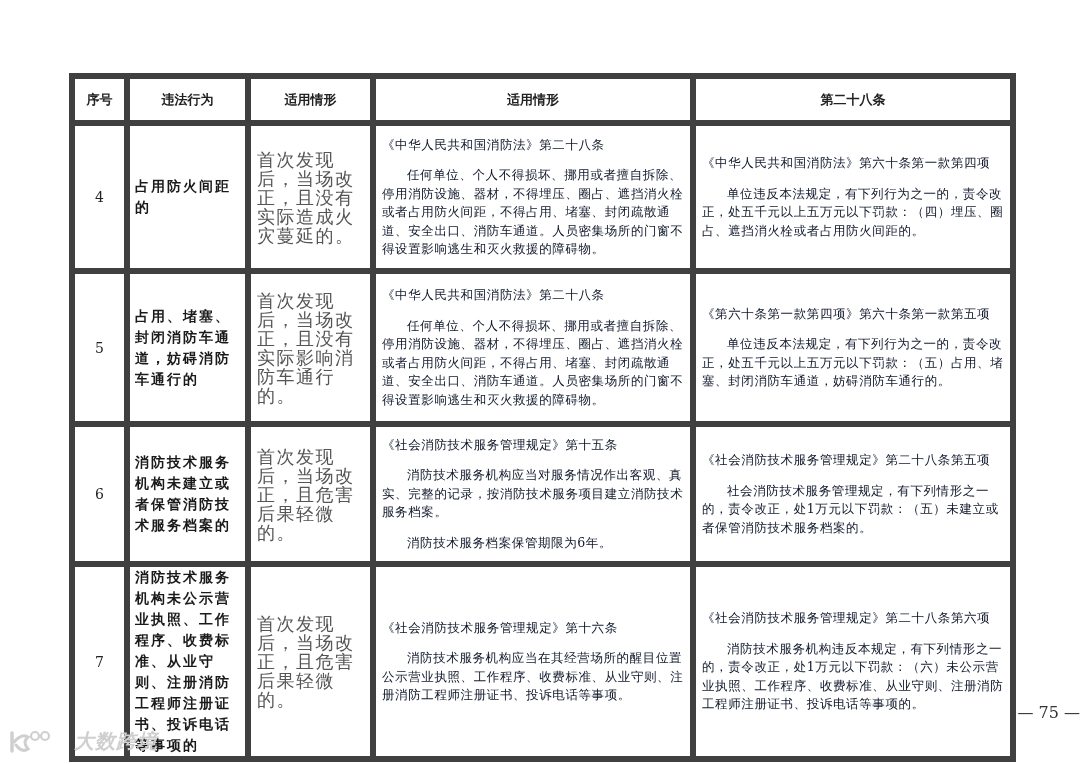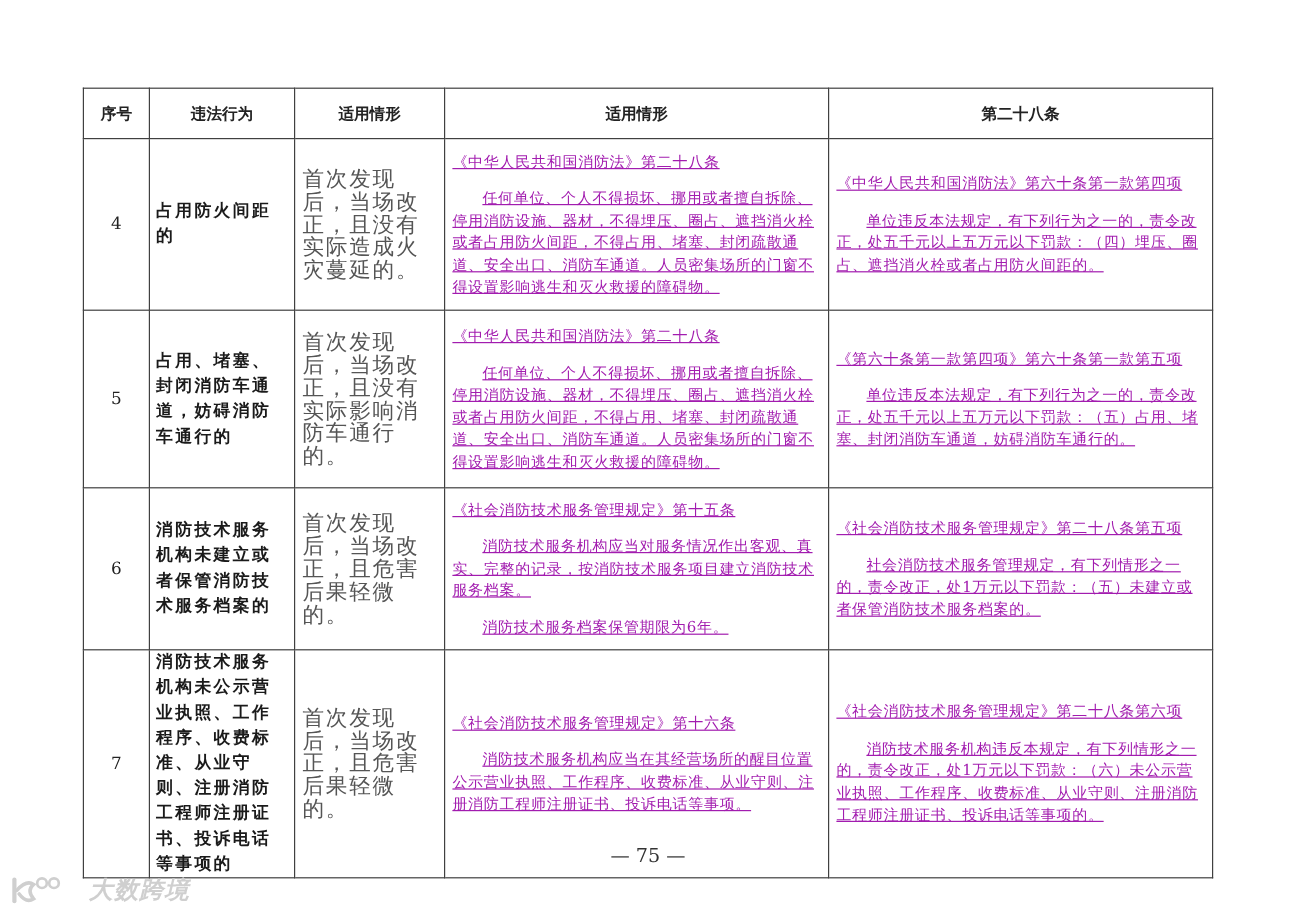--- a/index.html
+++ b/index.html
@@ -17,21 +17,21 @@
   }
   .doc-table {
     position: absolute;
     left: 69px;
     top: 73px;
     width: 941px;
     border-collapse: collapse;
     table-layout: fixed;
   }
   .doc-table th, .doc-table td {
-    border: 1px solid #404040;
+    border: 6px solid #404040;
     padding: 0;
     vertical-align: middle;
   }
   .doc-table th {
     height: 41px;
     font-size: 13px;
     font-weight: bold;
     color: #222;
     text-align: center;
   }
@@ -62,38 +62,37 @@
     font-size: 18px;
     line-height: 19px;
     color: #555;
     letter-spacing: 1.5px;
   }
   .cell-law, .cell-basis {
     padding: 4px 6px !important;
     font-family: "DejaVu Serif", "Liberation Serif", serif;
     font-size: 12.5px;
     line-height: 18.5px;
-    color: #a21caf;
+    color: #0f172a;
     letter-spacing: 0.6px;
-    text-decoration: underline;
   }
   .para-title { display: block; }
   .para-indent { display: block; text-indent: 2em; margin-top: 12px; }
 
   .row-4 td { height: 134px; }
   .row-5 td { height: 139px; }
   .row-6 td { height: 126px; }
   .row-7 td { height: 168px; }
 
   .page-number {
     position: absolute;
     left: 0;
     width: 1080px;
     top: 703px;
-    text-align: center;
+    text-align: right;
     font-family: "DejaVu Serif", "Liberation Serif", serif;
     font-size: 16px;
     color: #333;
   }
   .watermark {
     position: absolute;
     left: 8px;
     top: 728px;
     display: flex;
     align-items: center;

